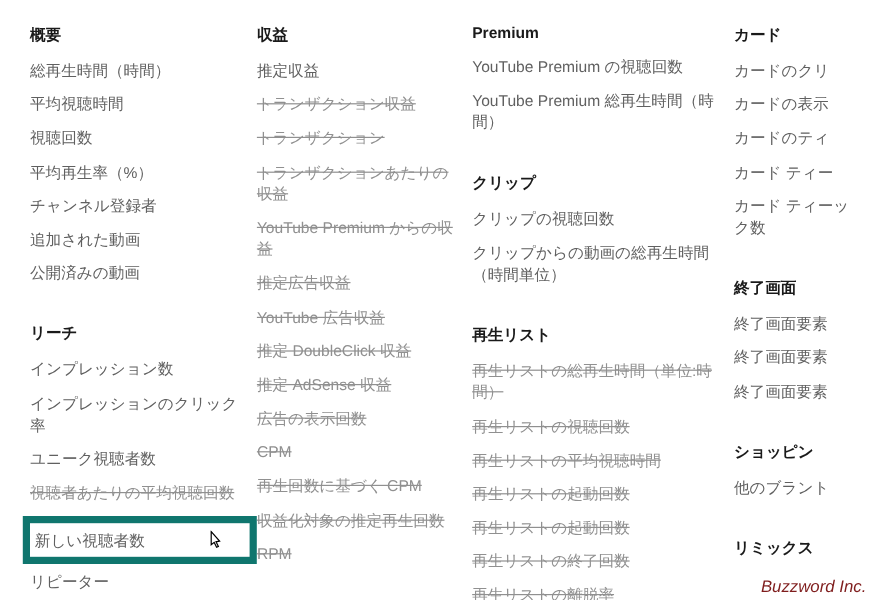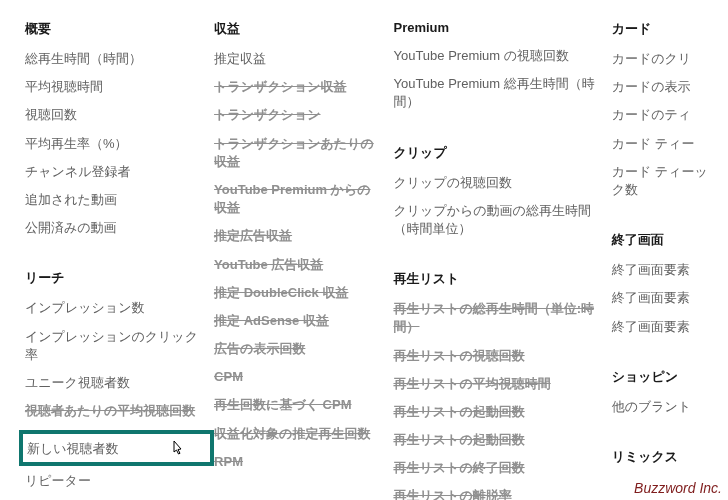--- a/index.html
+++ b/index.html
@@ -43,24 +43,23 @@
     .item {
       color: #606060;
       margin-bottom: 10px;
       line-height: 1.4;
       cursor: pointer;
       padding-right: 10px;
     }
     .item.strike {
       text-decoration: line-through;
       color: #909090;
-      font-weight: bold;
     }
     .highlighted {
-      border: 4px solid #0f766e;
+      border: 6px solid #0f766e;
       padding: 6px 0 4px 4px;
       margin-left: -6px;
       margin-bottom: 6px;
       position: relative;
     }
     .highlighted .item {
       margin-bottom: 0;
     }
     .cursor {
       position: absolute;

